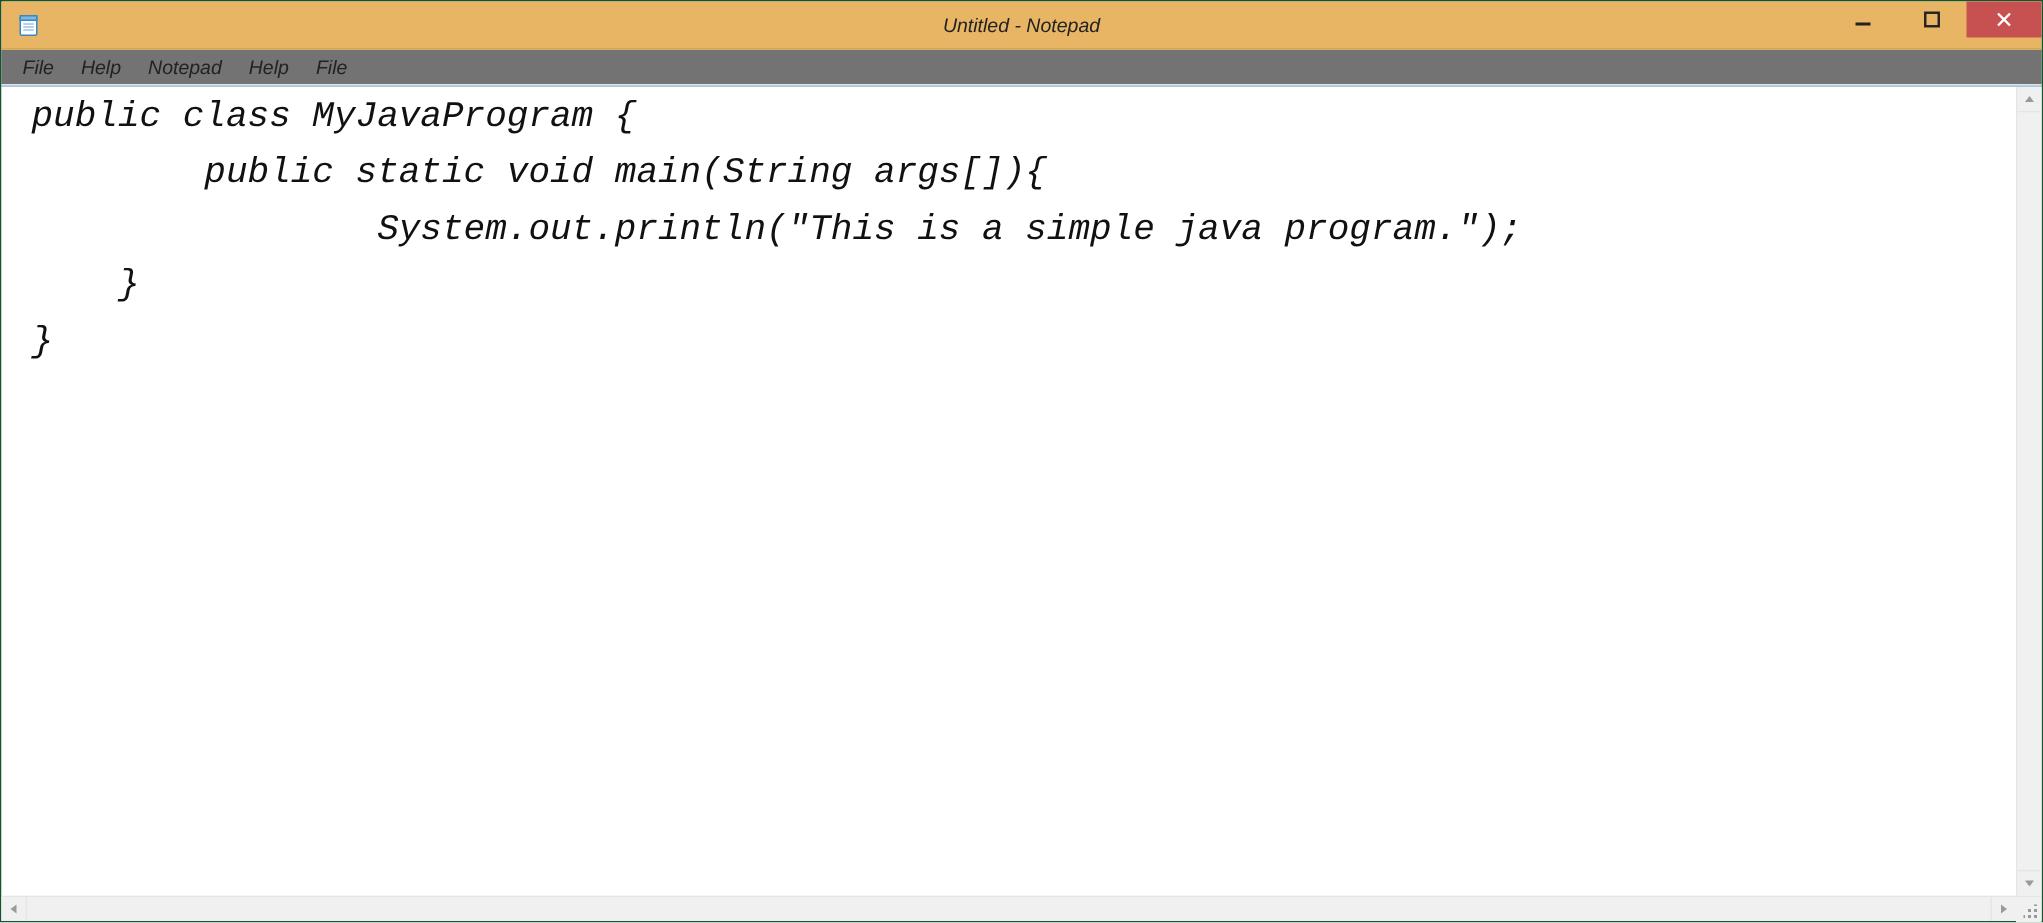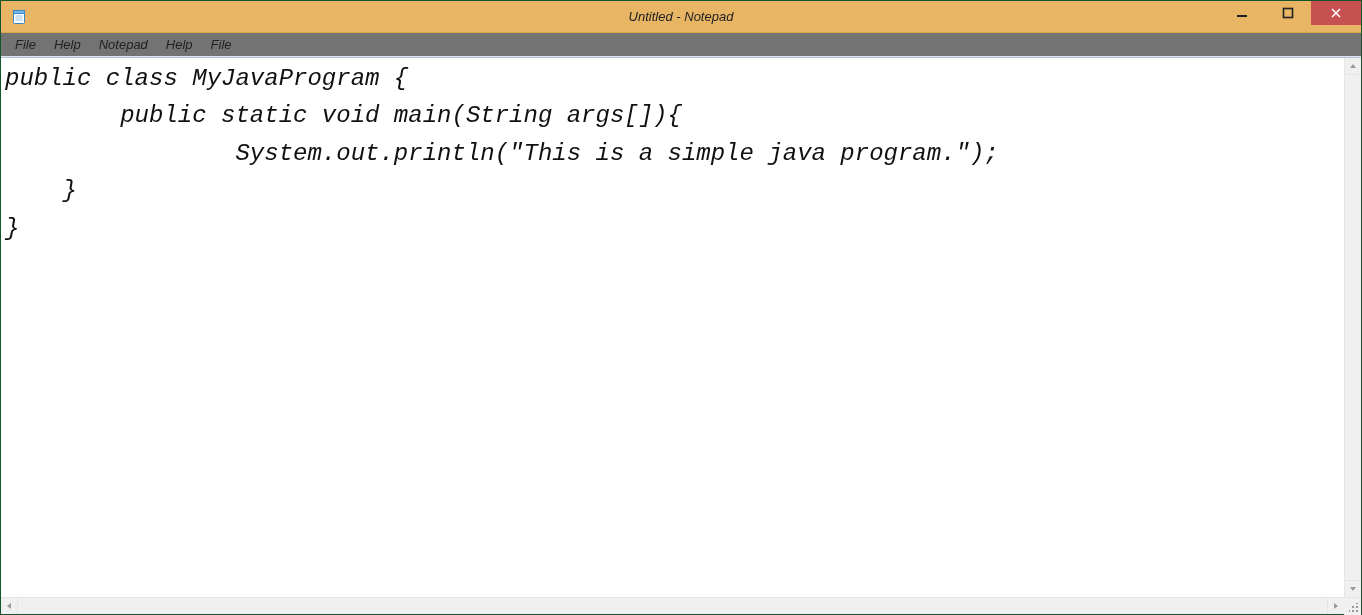--- a/index.html
+++ b/index.html
@@ -83,21 +83,21 @@
       flex: 1;
       display: flex;
       position: relative;
       border-top: 1px solid #a7c7e7;
     }
     .editor {
       flex: 1;
       font-family: Consolas, "Courier New", monospace;
       font-size: 24px;
       line-height: 1.56;
-      padding: 2px 4px;
+      padding: 2px 20px;
       white-space: pre;
       overflow: hidden;
       color: #111;
       background: #fff;
     }
     .vscrollbar {
       width: 17px;
       background: #f0f0f0;
       display: flex;
       flex-direction: column;

